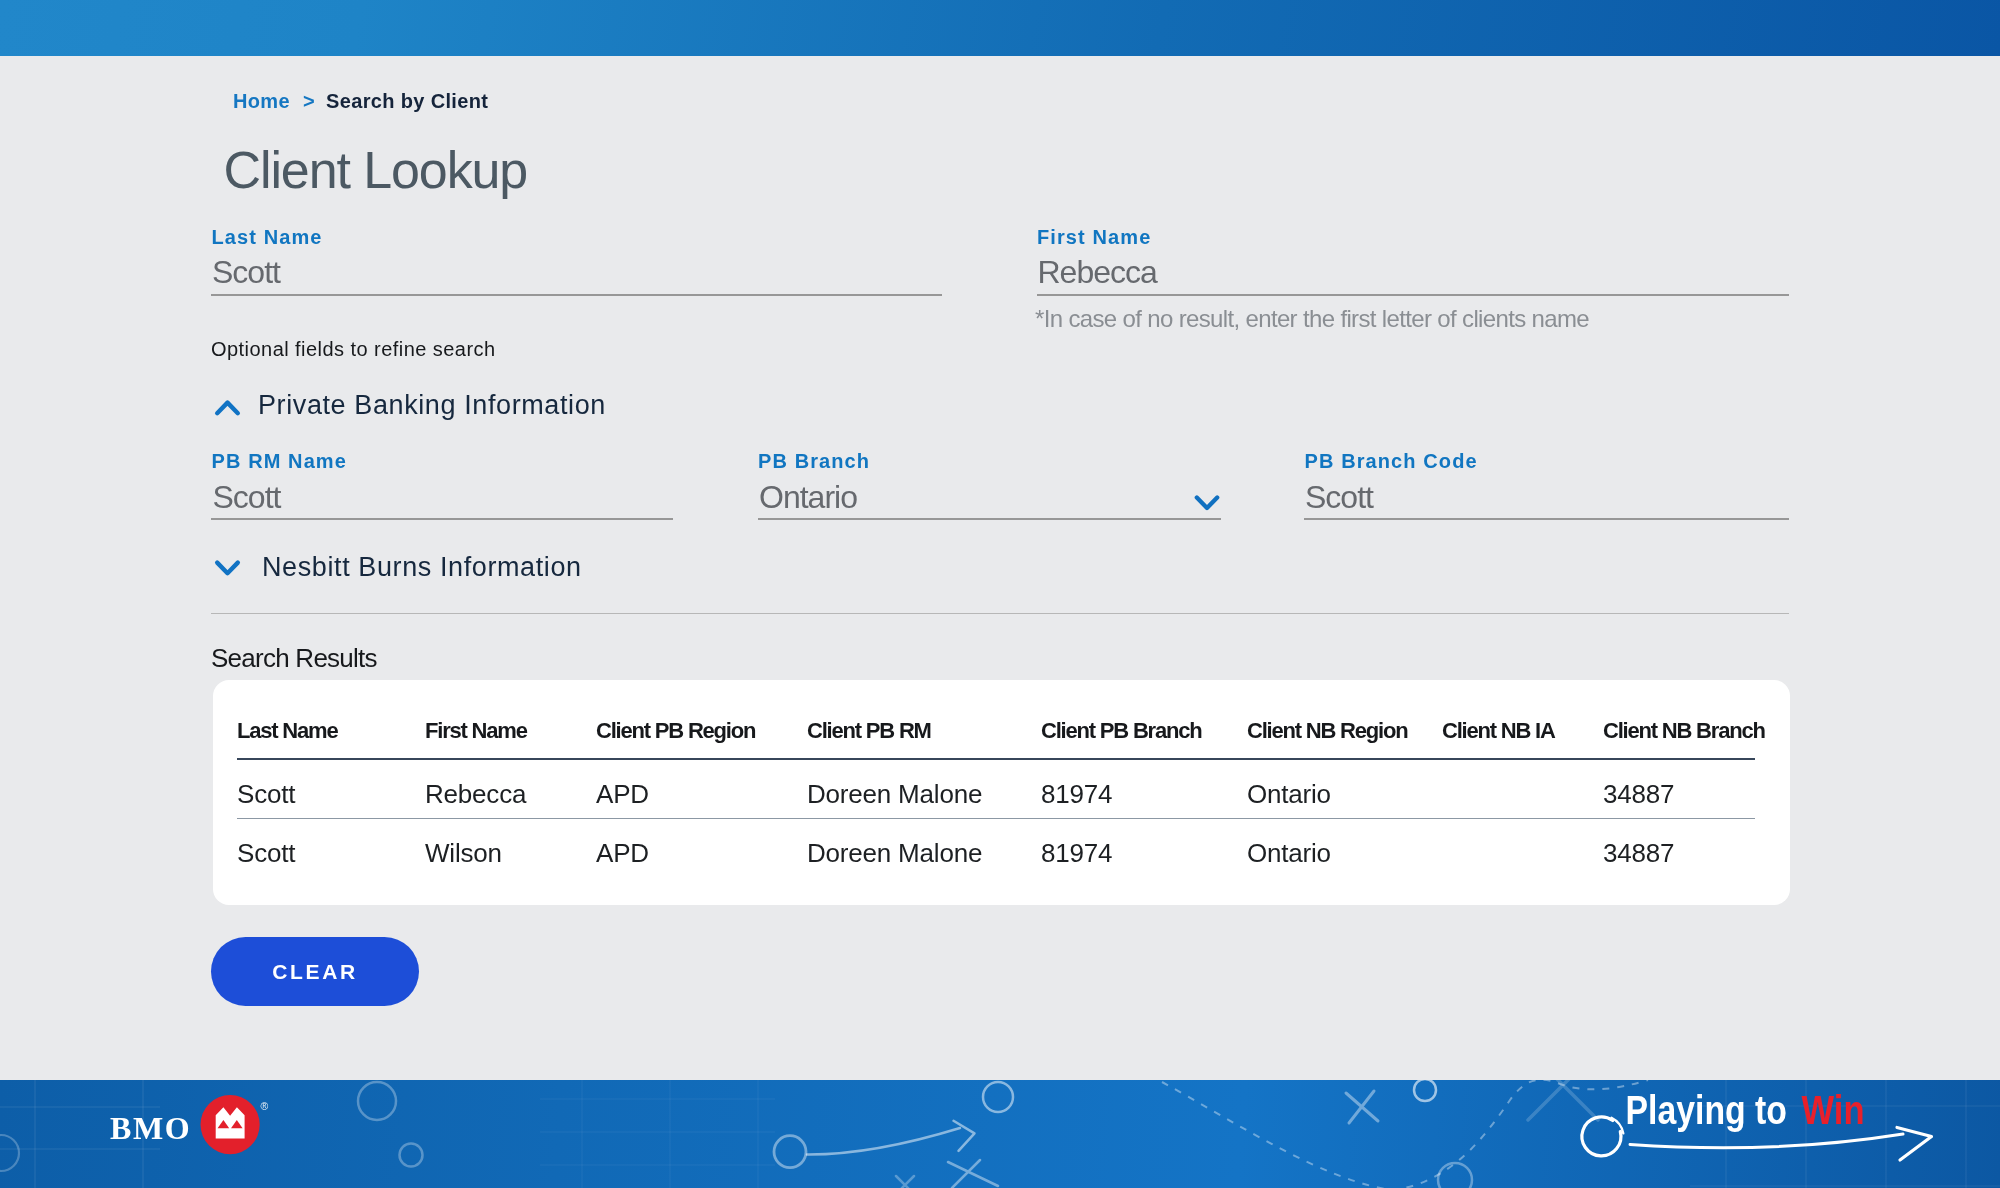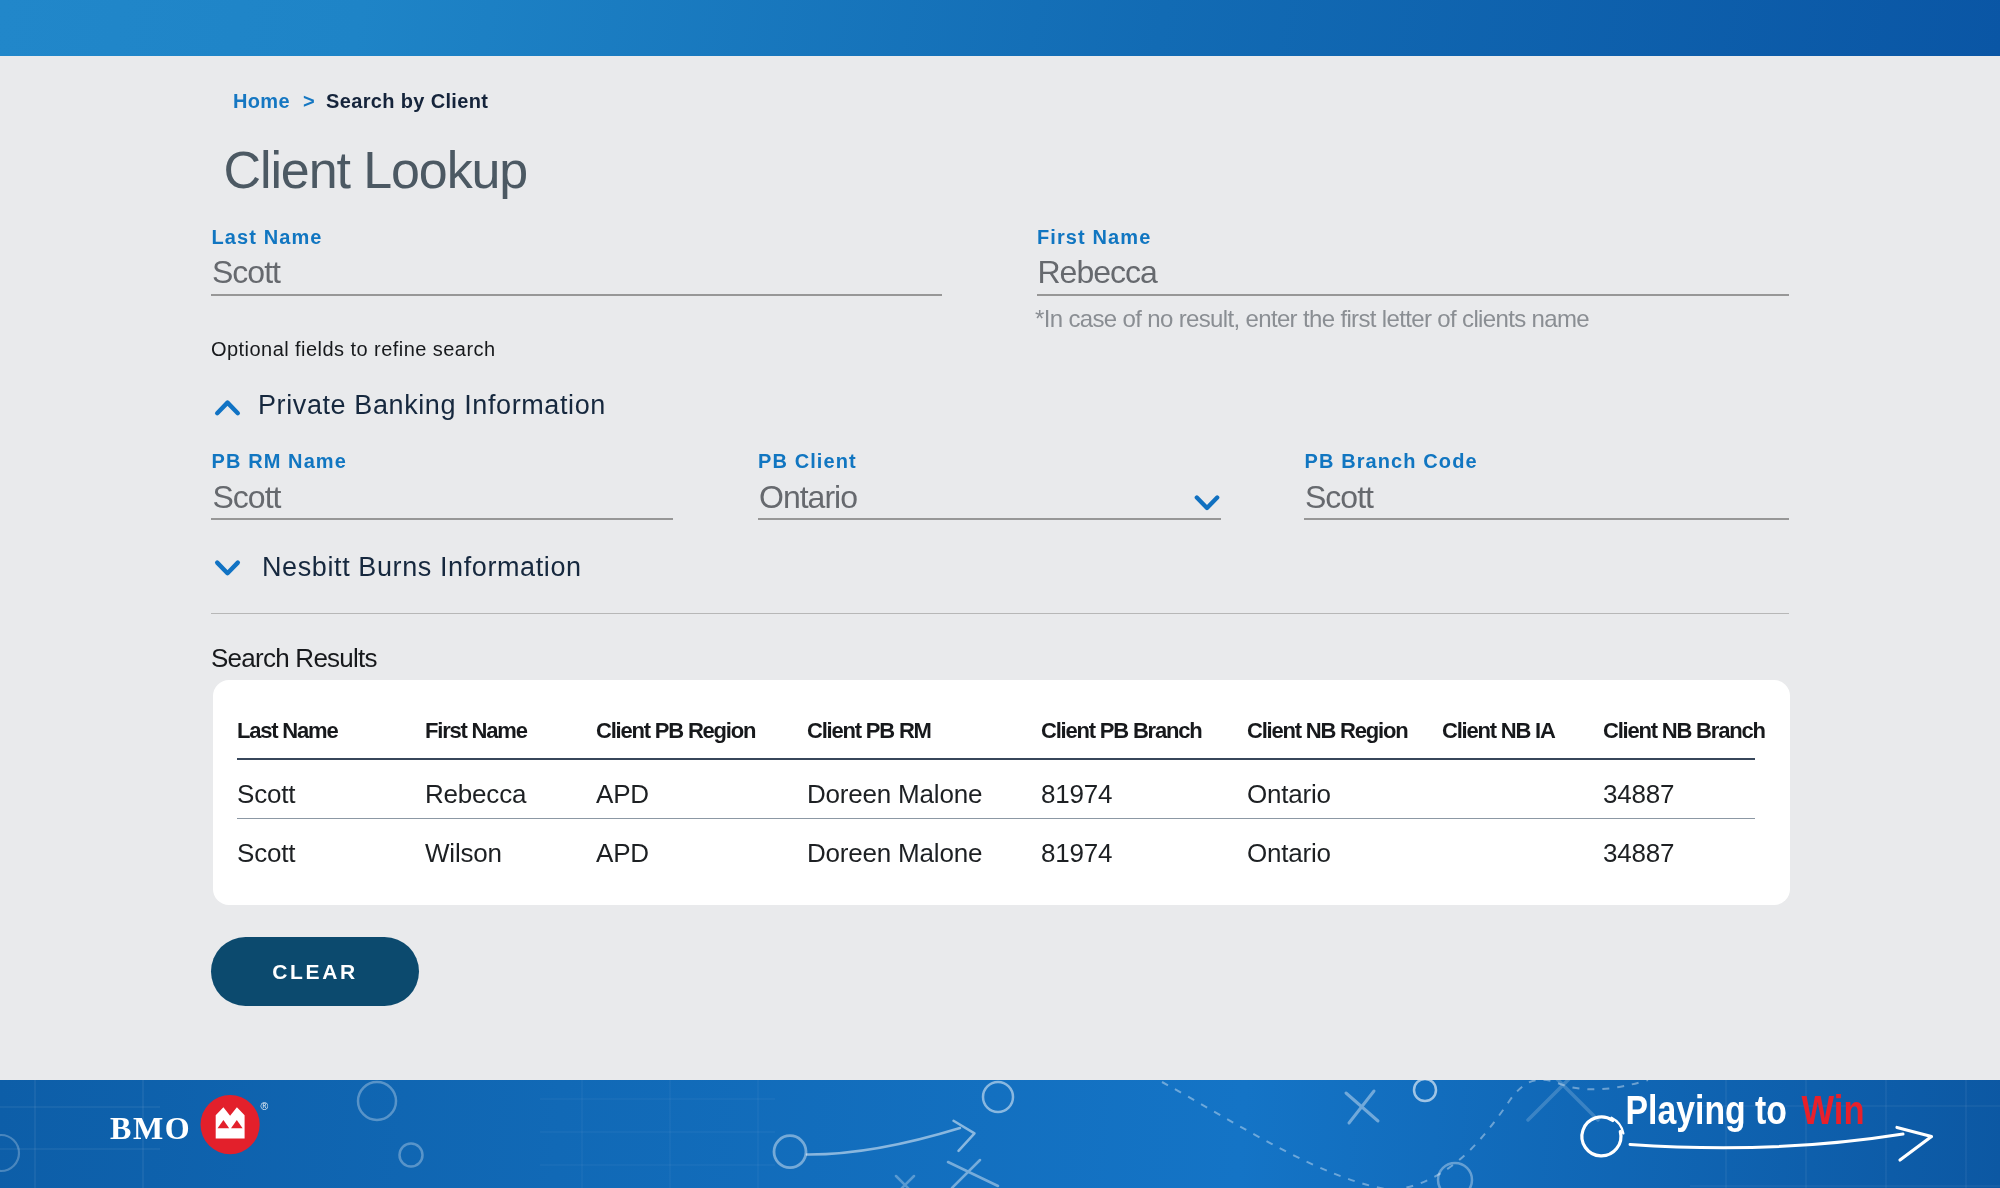--- a/index.html
+++ b/index.html
@@ -17,21 +17,21 @@
   .uline { height:1.4px; background:#979797; }
   .helper { font-size:24px; color:#8A8E93; letter-spacing:-0.65px; line-height:1; }
   .plain { font-size:20px; color:#17191C; letter-spacing:0.45px; line-height:1; }
   .sres { font-size:26px; color:#17191C; letter-spacing:-0.75px; line-height:1; }
   .sechead { font-size:27px; color:#16283E; letter-spacing:0.6px; line-height:1; }
   .hr { height:1.4px; background:#B7B7B7; }
   .card { left:213px; top:680px; width:1577px; height:225px; background:#FFFFFF; border-radius:16px; }
   .th { font-size:22px; font-weight:bold; color:#17191C; letter-spacing:-1.2px; line-height:1; position:absolute; top:719.5px; }
   .td1 { font-size:26px; color:#1D2023; letter-spacing:-0.2px; line-height:1; position:absolute; top:781px; }
   .td2 { font-size:26px; color:#1D2023; letter-spacing:-0.2px; line-height:1; position:absolute; top:839.5px; }
-  .btn { left:211px; top:937px; width:208px; height:69px; border-radius:34.5px; background:#0c4a6e;
+  .btn { left:211px; top:937px; width:208px; height:69px; border-radius:34.5px; background:#1d4ed8;
          color:#fff; font-size:21px; font-weight:bold; letter-spacing:2.6px;
          display:flex; align-items:center; justify-content:center; }
   .footer { left:0; top:1080px; width:2000px; height:108px;
     background:linear-gradient(94deg,#0D5EA8 0%,#1169B6 28%,#1474C6 62%,#0C58A3 100%); }
 </style>
 </head>
 <body>
   <div class="abs topbar"></div>
 
   <div class="abs crumb"><span class="home">Home</span><span class="sep">&gt;</span><span>Search by Client</span></div>
@@ -50,21 +50,21 @@
 
   <svg class="abs" style="left:214px; top:398px;" width="27" height="20" viewBox="0 0 27 20">
     <polyline points="3.2,15.2 13.5,4.6 23.8,15.2" fill="none" stroke="#1173C4" stroke-width="4.4" stroke-linecap="round" stroke-linejoin="round"></polyline>
   </svg>
   <div class="abs sechead" style="left:258px; top:391.8px;">Private Banking Information</div>
 
   <div class="abs lbl" style="left:211.5px; top:450.5px;">PB RM Name</div>
   <div class="abs val" style="left:212.5px; top:481.2px;">Scott</div>
   <div class="abs uline" style="left:211px; top:518.3px; width:461.5px;"></div>
 
-  <div class="abs lbl" style="left:758px; top:450.5px;">PB Client</div>
+  <div class="abs lbl" style="left:758px; top:450.5px;">PB Branch</div>
   <div class="abs val" style="left:759px; top:481.2px;">Ontario</div>
   <div class="abs uline" style="left:758px; top:518.3px; width:462.5px;"></div>
   <svg class="abs" style="left:1194px; top:494px;" width="26" height="19" viewBox="0 0 26 19">
     <polyline points="2.8,3.6 13,14 23.2,3.6" fill="none" stroke="#1070C0" stroke-width="4.3" stroke-linecap="round" stroke-linejoin="round"></polyline>
   </svg>
 
   <div class="abs lbl" style="left:1304.5px; top:450.5px;">PB Branch Code</div>
   <div class="abs val" style="left:1305px; top:481.2px;">Scott</div>
   <div class="abs uline" style="left:1304px; top:518.3px; width:485px;"></div>
 

